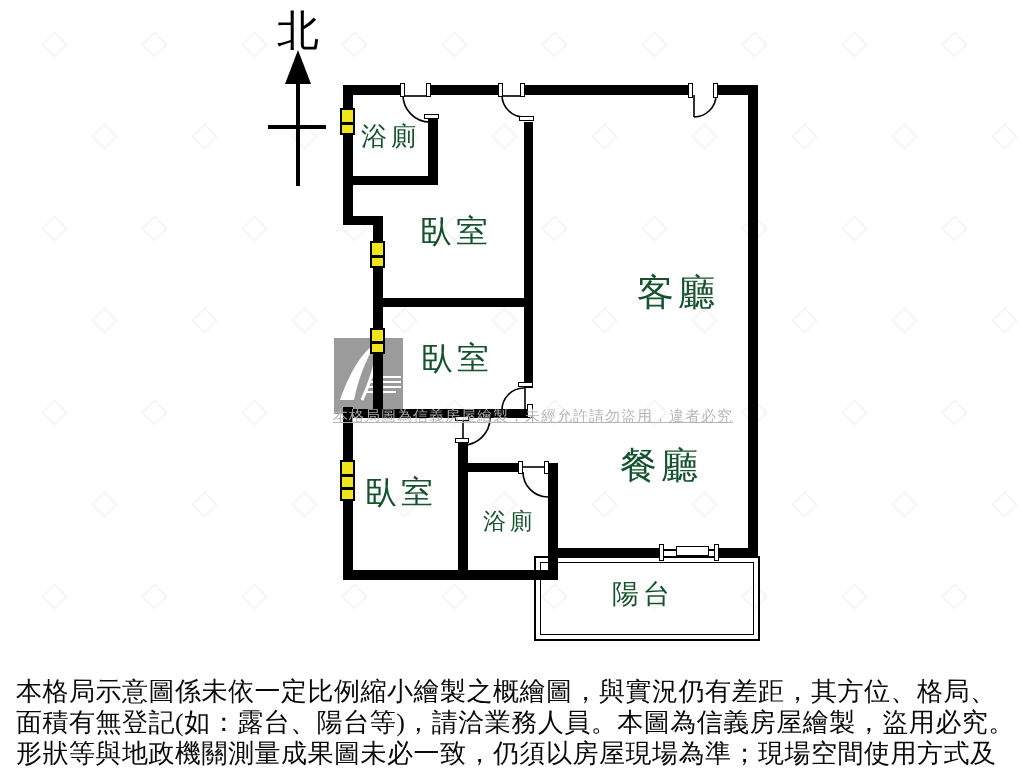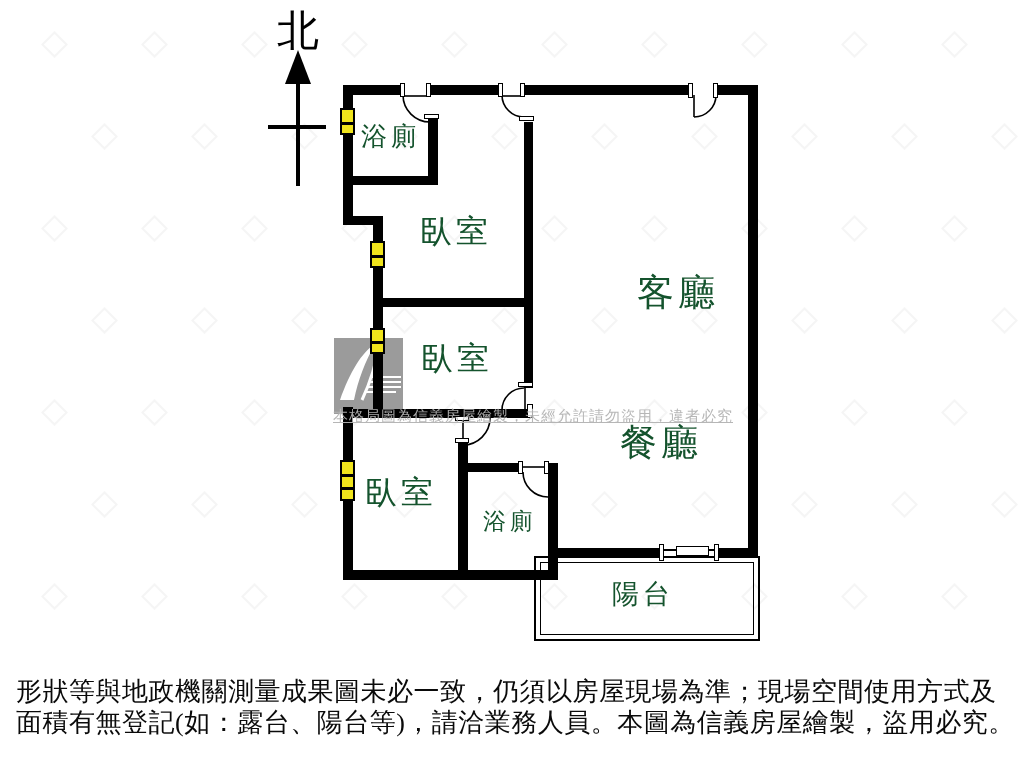--- a/index.html
+++ b/index.html
@@ -146,27 +146,28 @@
       <div class="slider-panel" style="left: 676px; top: 546px; width: 33px; height: 10px;"></div>
     </div>
 
   <div id="labels">
       <div class="room-label" style="left: 391px; top: 137px; font-size: 26px;">浴廁</div>
       <div class="room-label" style="left: 456px; top: 231px; font-size: 32px;">臥室</div>
       <div class="room-label" style="left: 678px; top: 292px; font-size: 37px;">客廳</div>
       <div class="room-label" style="left: 457px; top: 358px; font-size: 32px;">臥室</div>
       <div class="room-label" style="left: 401px; top: 492px; font-size: 32px;">臥室</div>
       <div class="room-label" style="left: 510px; top: 521px; font-size: 23px;">浴廁</div>
-      <div class="room-label" style="left: 661px; top: 442px; font-size: 37px;">餐廳</div>
+      <div class="room-label" style="left: 661px; top: 468px; font-size: 37px; font-family: Liberation Mono, monospace;">餐廳</div>
       <div class="room-label" style="left: 643px; top: 594px; font-size: 27px;">陽台</div>
     </div>
 
   <div id="disclaimer">
+    <div>本格局示意圖係未依一定比例縮小繪製之概繪圖，與實況仍有差距，其方位、格局、</div>
+    <div>面積有無登記(如：露台、陽台等)，請洽業務人員。本圖為信義房屋繪製，盜用必究。</div>
     <div>形狀等與地政機關測量成果圖未必一致，仍須以房屋現場為準；現場空間使用方式及</div>
-    <div>面積有無登記(如：露台、陽台等)，請洽業務人員。本圖為信義房屋繪製，盜用必究。</div>
   </div>
 
 <div class="tile" style="left: 45px; top: 35px;"></div>
     <div class="tile" style="left: 145px; top: 35px;"></div>
     <div class="tile" style="left: 245px; top: 35px;"></div>
     <div class="tile" style="left: 345px; top: 35px;"></div>
     <div class="tile" style="left: 445px; top: 35px;"></div>
     <div class="tile" style="left: 545px; top: 35px;"></div>
     <div class="tile" style="left: 645px; top: 35px;"></div>
     <div class="tile" style="left: 745px; top: 35px;"></div>

